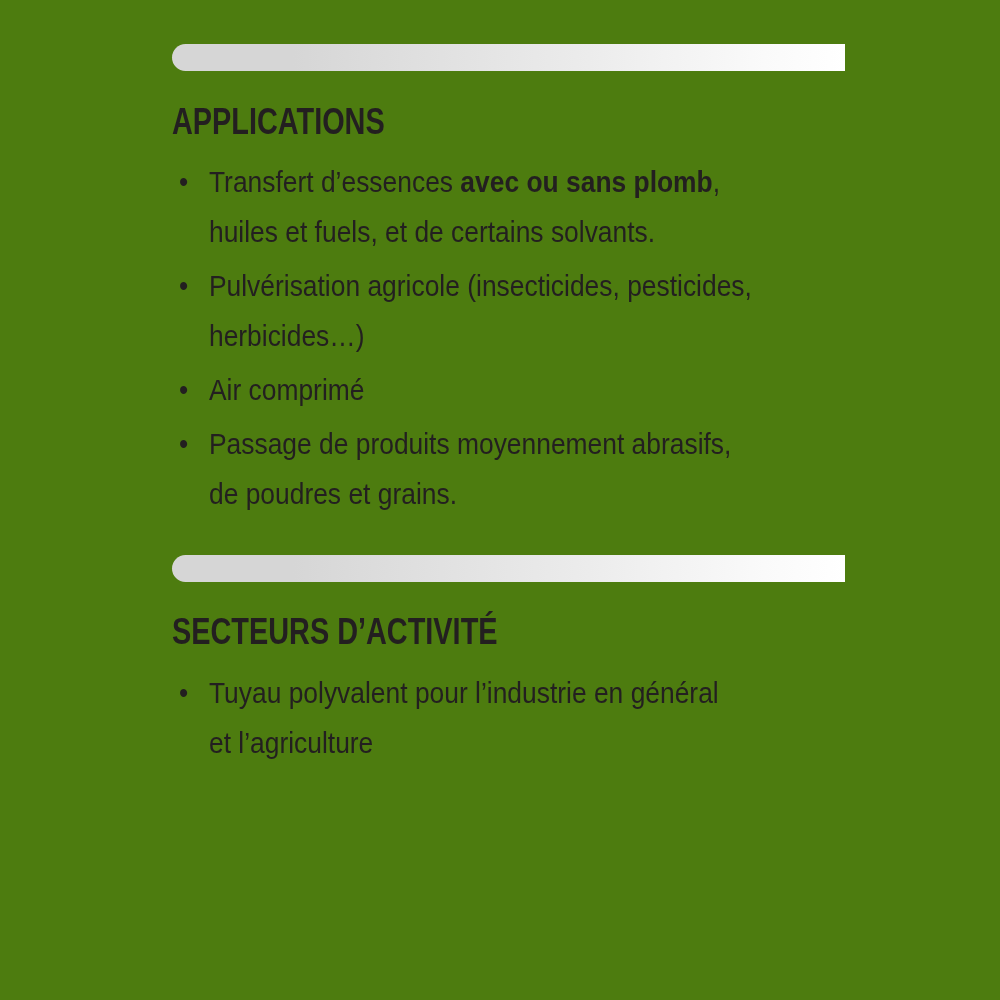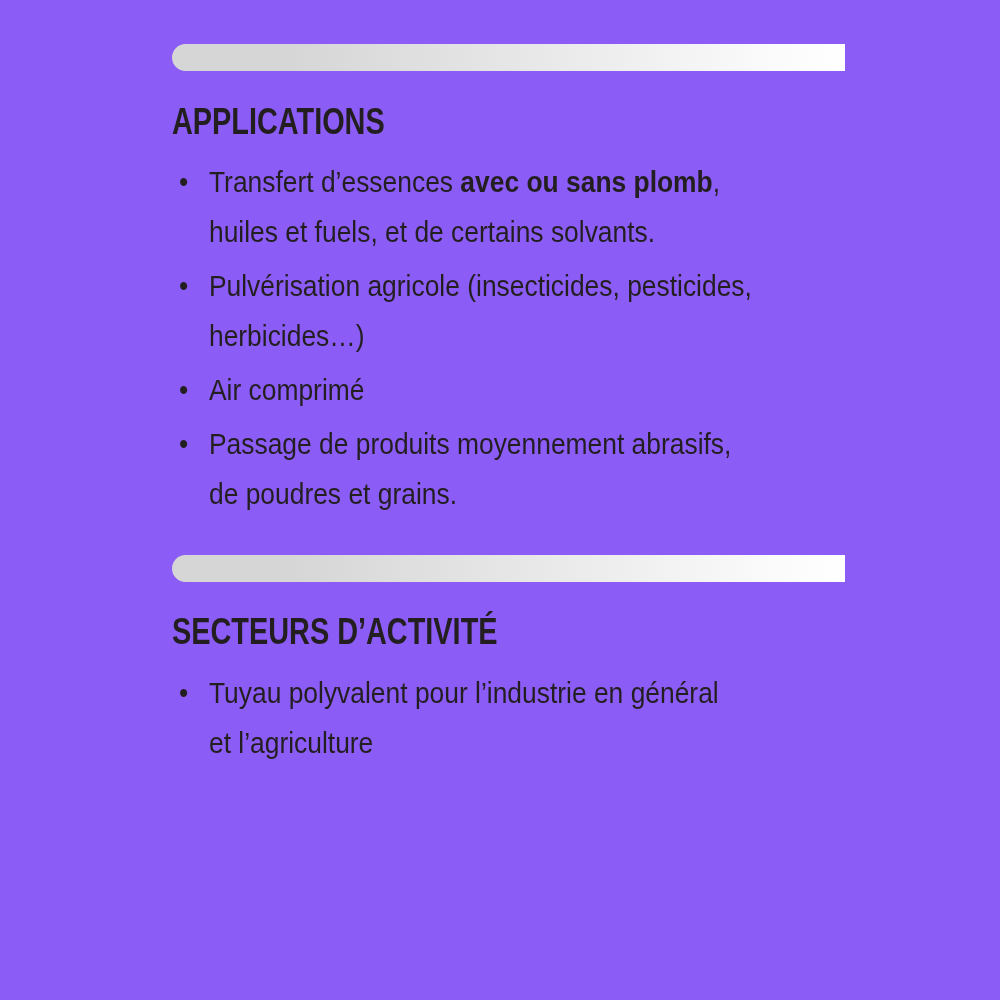--- a/index.html
+++ b/index.html
@@ -4,21 +4,21 @@
 <style>
   html, body {
     margin: 0;
     padding: 0;
     background: #ffffff;
   }
   .page {
     position: relative;
     width: 1000px;
     height: 1000px;
-    background: #8b5cf6;
+    background: #4d7c0f;
     overflow: hidden;
     font-family: "Liberation Sans", sans-serif;
     color: var(--text, #231f20);
   }
   .content-abs { position: absolute; left: 172px; width: 673px; }
 
   .divider-bar {
     height: 27px;
     border-radius: 14px 0 0 14px;
     background: linear-gradient(to right,

